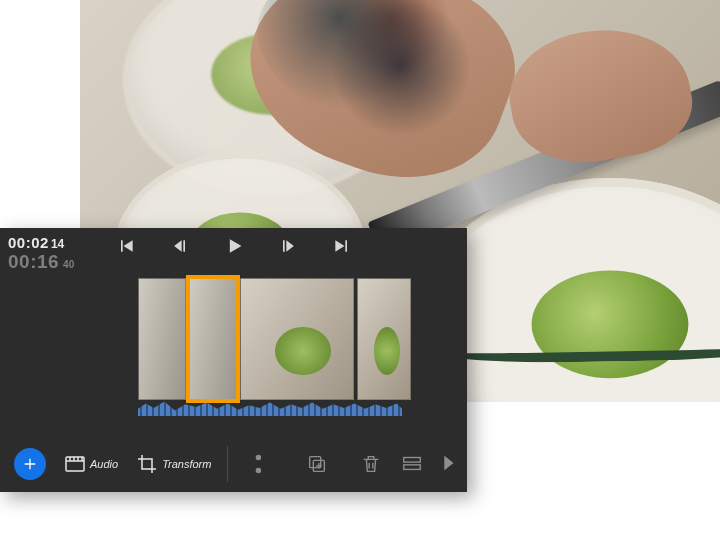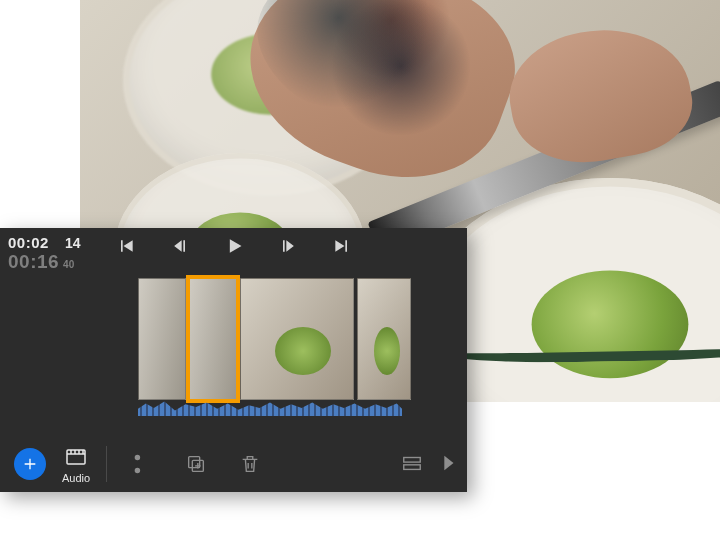--- a/index.html
+++ b/index.html
@@ -15,21 +15,21 @@
   .grater { position:absolute; right:-20px; top:150px; width:380px; height:34px; background:linear-gradient(90deg,#222,#777 15%,#bbb 30%,#888 60%,#444); transform:rotate(-22deg); border-radius:4px; box-shadow:0 6px 10px rgba(0,0,0,.2); }
   .hand { position:absolute; left:170px; top:-30px; width:260px; height:200px; border-radius:60% 40% 50% 50%; background:linear-gradient(140deg,#c89e85,#a87b60); transform:rotate(20deg); }
   .tat { position:absolute; left:175px; top:-30px; width:250px; height:160px; border-radius:60% 40% 50% 50%; background:radial-gradient(circle at 30% 40%,rgba(30,50,60,.7),transparent 45%),radial-gradient(circle at 60% 55%,rgba(20,25,40,.7),transparent 40%),radial-gradient(circle at 50% 30%,rgba(90,30,20,.55),transparent 35%); transform:rotate(20deg); }
   .hand2 { position:absolute; right:30px; top:30px; width:180px; height:130px; border-radius:50% 60% 40% 50%; background:linear-gradient(160deg,#caa088,#a97c62); transform:rotate(-10deg); }
 
   
   .editor { position:absolute; left:0; top:228px; width:467px; height:264px; background:#2c2c2c; color:#e8e8e8; box-shadow:6px 6px 18px rgba(0,0,0,.35); }
   .timecodes { position:absolute; left:8px; top:6px; font-size:0;font-weight:bold; }
   .tc-row { display:flex; align-items:baseline; gap:2px; }
   .tc-cur { color:#e9e9e9; font-size:15px; letter-spacing:.5px; }
-  .tc-cur-f { color:#e9e9e9; font-size:14px; margin-left:14px; }
+  .tc-cur-f { color:#e9e9e9; font-size:12px; margin-left:0; }
   .tc-tot { color:#7f7f7f; font-size:19px; letter-spacing:.5px; }
   .tc-tot-f { color:#7f7f7f; font-size:10px; margin-left:2px; }
 
   .transport { position:absolute; top:6px; left:0; right:0; display:flex; justify-content:center; gap:30px; }
   .tbtn { width:24px; height:24px; display:flex; align-items:center; justify-content:center; color:#d6d6d6; cursor:pointer; }
   .tbtn svg { width:20px; height:20px; fill:#d6d6d6; }
 
   
   .timeline { position:absolute; left:0; top:50px; right:0; height:145px; background:#2c2c2c; display:flex; align-items:flex-start; padding-left:138px; }
   .clip { position:relative; height:120px; margin-right:3px; border:1px solid rgba(0,0,0,.35); background:linear-gradient(125deg,#d6d0c4 0%,#a09585 100%); overflow:hidden; }
@@ -38,21 +38,21 @@
   .clip1, .clip2 { width:46px; }
   .clip1, .clip2 { background:linear-gradient(100deg,#cfcbc2,#9b968b); }
   .clip3 { width:112px; }
   .clip4 { width:52px; }
   .audio-wave { position:absolute; left:138px; top:170px; width:264px; height:18px; background:repeating-linear-gradient(90deg, rgba(80,140,220,.85) 0 2px, rgba(60,110,190,.55) 2px 4px, rgba(80,140,220,.85) 4px 6px); clip-path:polygon(0 60%, 3% 30%, 6% 55%, 10% 20%, 14% 70%, 18% 35%, 22% 50%, 26% 25%, 30% 60%, 34% 30%, 38% 65%, 42% 40%, 46% 55%, 50% 25%, 54% 60%, 58% 35%, 62% 55%, 66% 25%, 70% 60%, 74% 35%, 78% 55%, 82% 30%, 86% 60%, 90% 35%, 94% 55%, 98% 30%, 100% 60%, 100% 100%, 0 100%); }
 
   
   .toolbar { position:absolute; left:0; bottom:0; right:0; height:56px; display:flex; align-items:center; }
   .add-btn { width:32px; height:32px; border-radius:50%; background:#1473e6; margin-left:14px; display:flex; align-items:center; justify-content:center; }
   .add-btn svg { width:16px; height:16px; fill:#fff; }
-  .tool { display:flex; flex-direction:column; align-items:center; gap:2px; margin-left:16px; color:#e6e6e6; }
+  .tool { display:flex; flex-direction:row; align-items:center; gap:2px; margin-left:16px; color:#e6e6e6;font-style:italic; }
   .tool .tic { width:26px; height:26px; display:flex; align-items:center; justify-content:center; }
   .tool .tic svg { width:24px; height:24px; stroke:#e6e6e6; fill:none; stroke-width:1.5; }
   .tool .lbl { font-size:11px; }
   .divider { width:1px; height:36px; background:#4a4a4a; margin:0 2px 0 16px; }
   .utilrow { display:flex; align-items:center; gap:28px; margin-left:20px; }
   .util { width:26px; height:26px; display:flex; align-items:center; justify-content:center; color:#8e8e8e; }
   .util svg { width:22px; height:22px; fill:#8e8e8e; }
   .util.stroke svg { fill:none; stroke:#8e8e8e; stroke-width:1.5; }
   .right-util { position:absolute; right:6px; bottom:16px; display:flex; align-items:center; gap:10px; }
 </style>
@@ -140,20 +140,28 @@
       <div class="tool">
         <div class="tic">
           <svg viewBox="0 0 24 24">
               <rect x="3" y="5" width="18" height="14" rx="1"></rect>
               <path d="M3 9h18M7 5v4M11 5v4M15 5v4M19 5v4"></path>
             </svg>
         </div>
         <span class="lbl">Audio</span>
       </div>
 
+      <div class="tool">
+        <div class="tic">
+          <svg viewBox="0 0 24 24">
+              <path d="M7 3v14h14M17 21V7H3"></path>
+            </svg>
+        </div>
+        <span class="lbl">Transform</span>
+      </div>
 
       <div class="divider"></div>
 
       <div class="utilrow">
         <div class="util" title="Cut">
           <svg viewBox="0 0 24 24">
               <path d="M7 8a3 3 0 1 1 0-6 3 3 0 0 1 0 6zm0 14a3 3 0 1 1 0-6 3 3 0 0 1 0 6zM9.3 6.7 22 14M9.3 17.3 22 10"></path>
             </svg>
         </div>
         <div class="util stroke" title="Duplicate">

